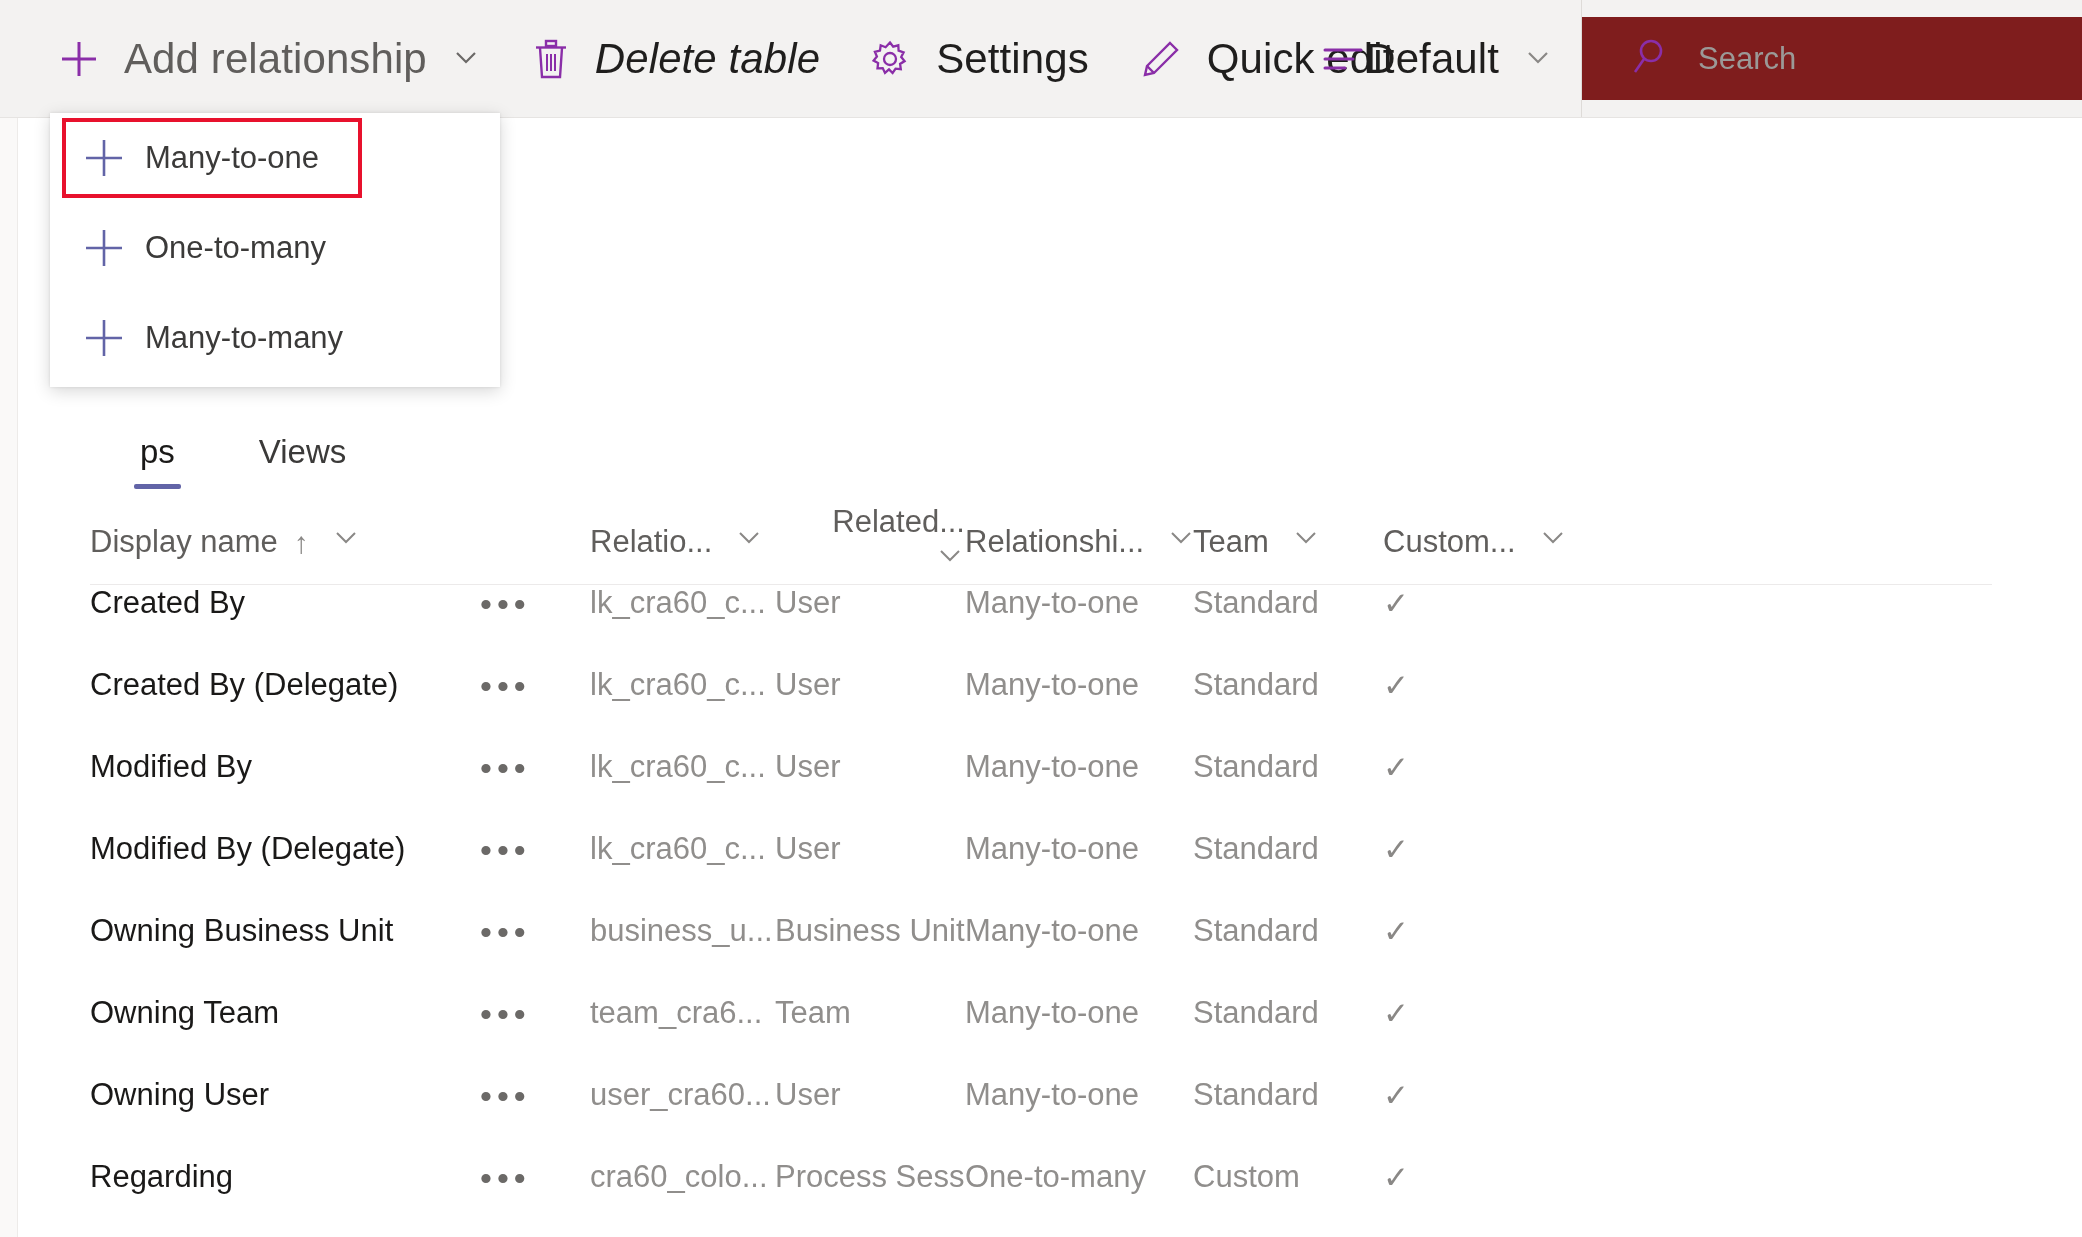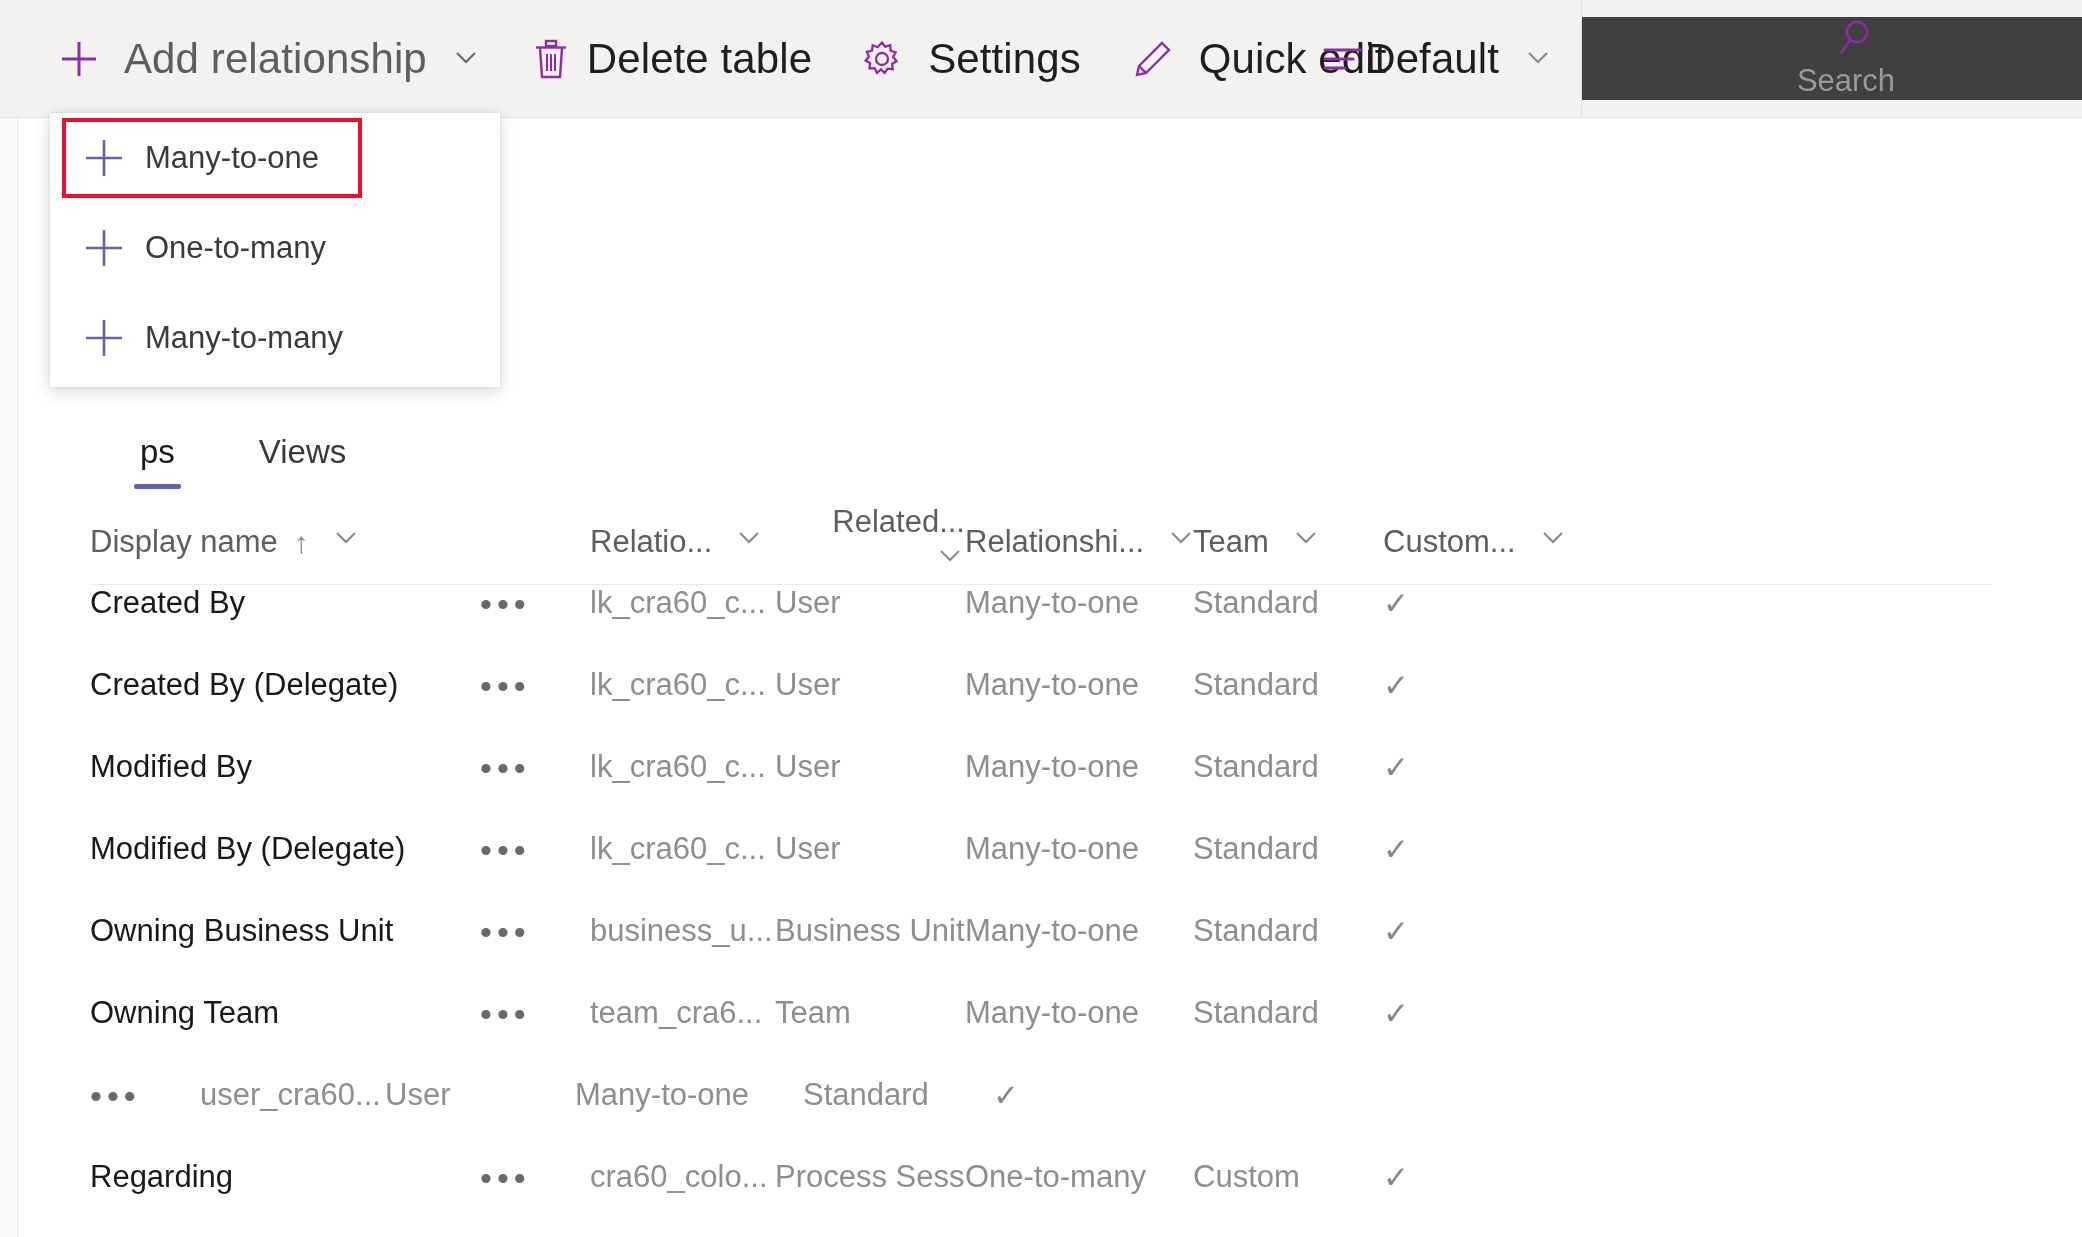--- a/index.html
+++ b/index.html
@@ -71,22 +71,21 @@
   .cb-divider {
     width: 1px;
     height: 117px;
     background: #dedbd8;
   }
   .search-wrap {
     display: flex;
     align-items: center;
     height: 83px;
     width: 500px;
-    background: #404040;
-    flex-direction: column;
+    background: #7f1d1d;
   }
   .search-placeholder {
     font-size: 31px;
     color: #9b9997;
   }
 
   
   .menu {
     position: absolute;
     left: 50px;
@@ -293,21 +292,21 @@
         <span class="glyph">
           <svg width="40" height="44" viewBox="0 0 40 44">
             <rect x="15" y="4" width="10" height="5" fill="none" stroke="#8a2ea8" stroke-width="2.4"></rect>
             <line x1="5" y1="10.5" x2="35" y2="10.5" stroke="#8a2ea8" stroke-width="2.4"></line>
             <path d="M9 11 L11 40 L29 40 L31 11" fill="none" stroke="#8a2ea8" stroke-width="2.4"></path>
             <line x1="16" y1="17" x2="16" y2="34" stroke="#8a2ea8" stroke-width="2"></line>
             <line x1="20" y1="17" x2="20" y2="34" stroke="#8a2ea8" stroke-width="2"></line>
             <line x1="24" y1="17" x2="24" y2="34" stroke="#8a2ea8" stroke-width="2"></line>
           </svg>
         </span>
-        <span class="cb-label" style="margin-left:16px;">Delete table</span>
+        <span class="cb-label" style="margin-left:24px;font-style:italic;">Delete table</span>
       </div>
 
       <div class="cb-btn" style="padding-left:48px;">
         <span class="glyph">
           <svg width="44" height="44" viewBox="0 0 44 44">
             <g fill="none" stroke="#8a2ea8" stroke-width="2.3">
               <circle cx="22" cy="22" r="6"></circle>
               <path d="M22 5.5 L25.2 9.6 L30.3 8.3 L30.6 13.6 L35.6 15.3 L33.2 20 L36.6 24.1 L32.1 26.9 L32.8 32.1 L27.6 31.6 L24.6 36 L21 32.4 L17 35.9 L14.7 31.1 L9.5 31.3 L10.1 26.1 L5.6 23.6 L8.9 19.6 L6.9 14.8 L12 13.5 L12.7 8.3 L17.6 10.2 Z"></path>
             </g>
           </svg>
@@ -490,20 +489,21 @@
           <div class="row">
             <div class="cell name c-name">Owning Team</div>
             <div class="cell ellipsis c-dots">•••</div>
             <div class="cell dim c-relname">team_cra6...</div>
             <div class="cell dim c-related">Team</div>
             <div class="cell dim c-reltype">Many-to-one</div>
             <div class="cell dim c-type">Standard</div>
             <div class="cell check c-custom">✓</div>
           </div>
           <div class="row">
+            <div class="cell name c-name">Owning User</div>
             <div class="cell ellipsis c-dots">•••</div>
             <div class="cell dim c-relname">user_cra60...</div>
             <div class="cell dim c-related">User</div>
             <div class="cell dim c-reltype">Many-to-one</div>
             <div class="cell dim c-type">Standard</div>
             <div class="cell check c-custom">✓</div>
           </div>
           <div class="row">
             <div class="cell name c-name">Regarding</div>
             <div class="cell ellipsis c-dots">•••</div>

